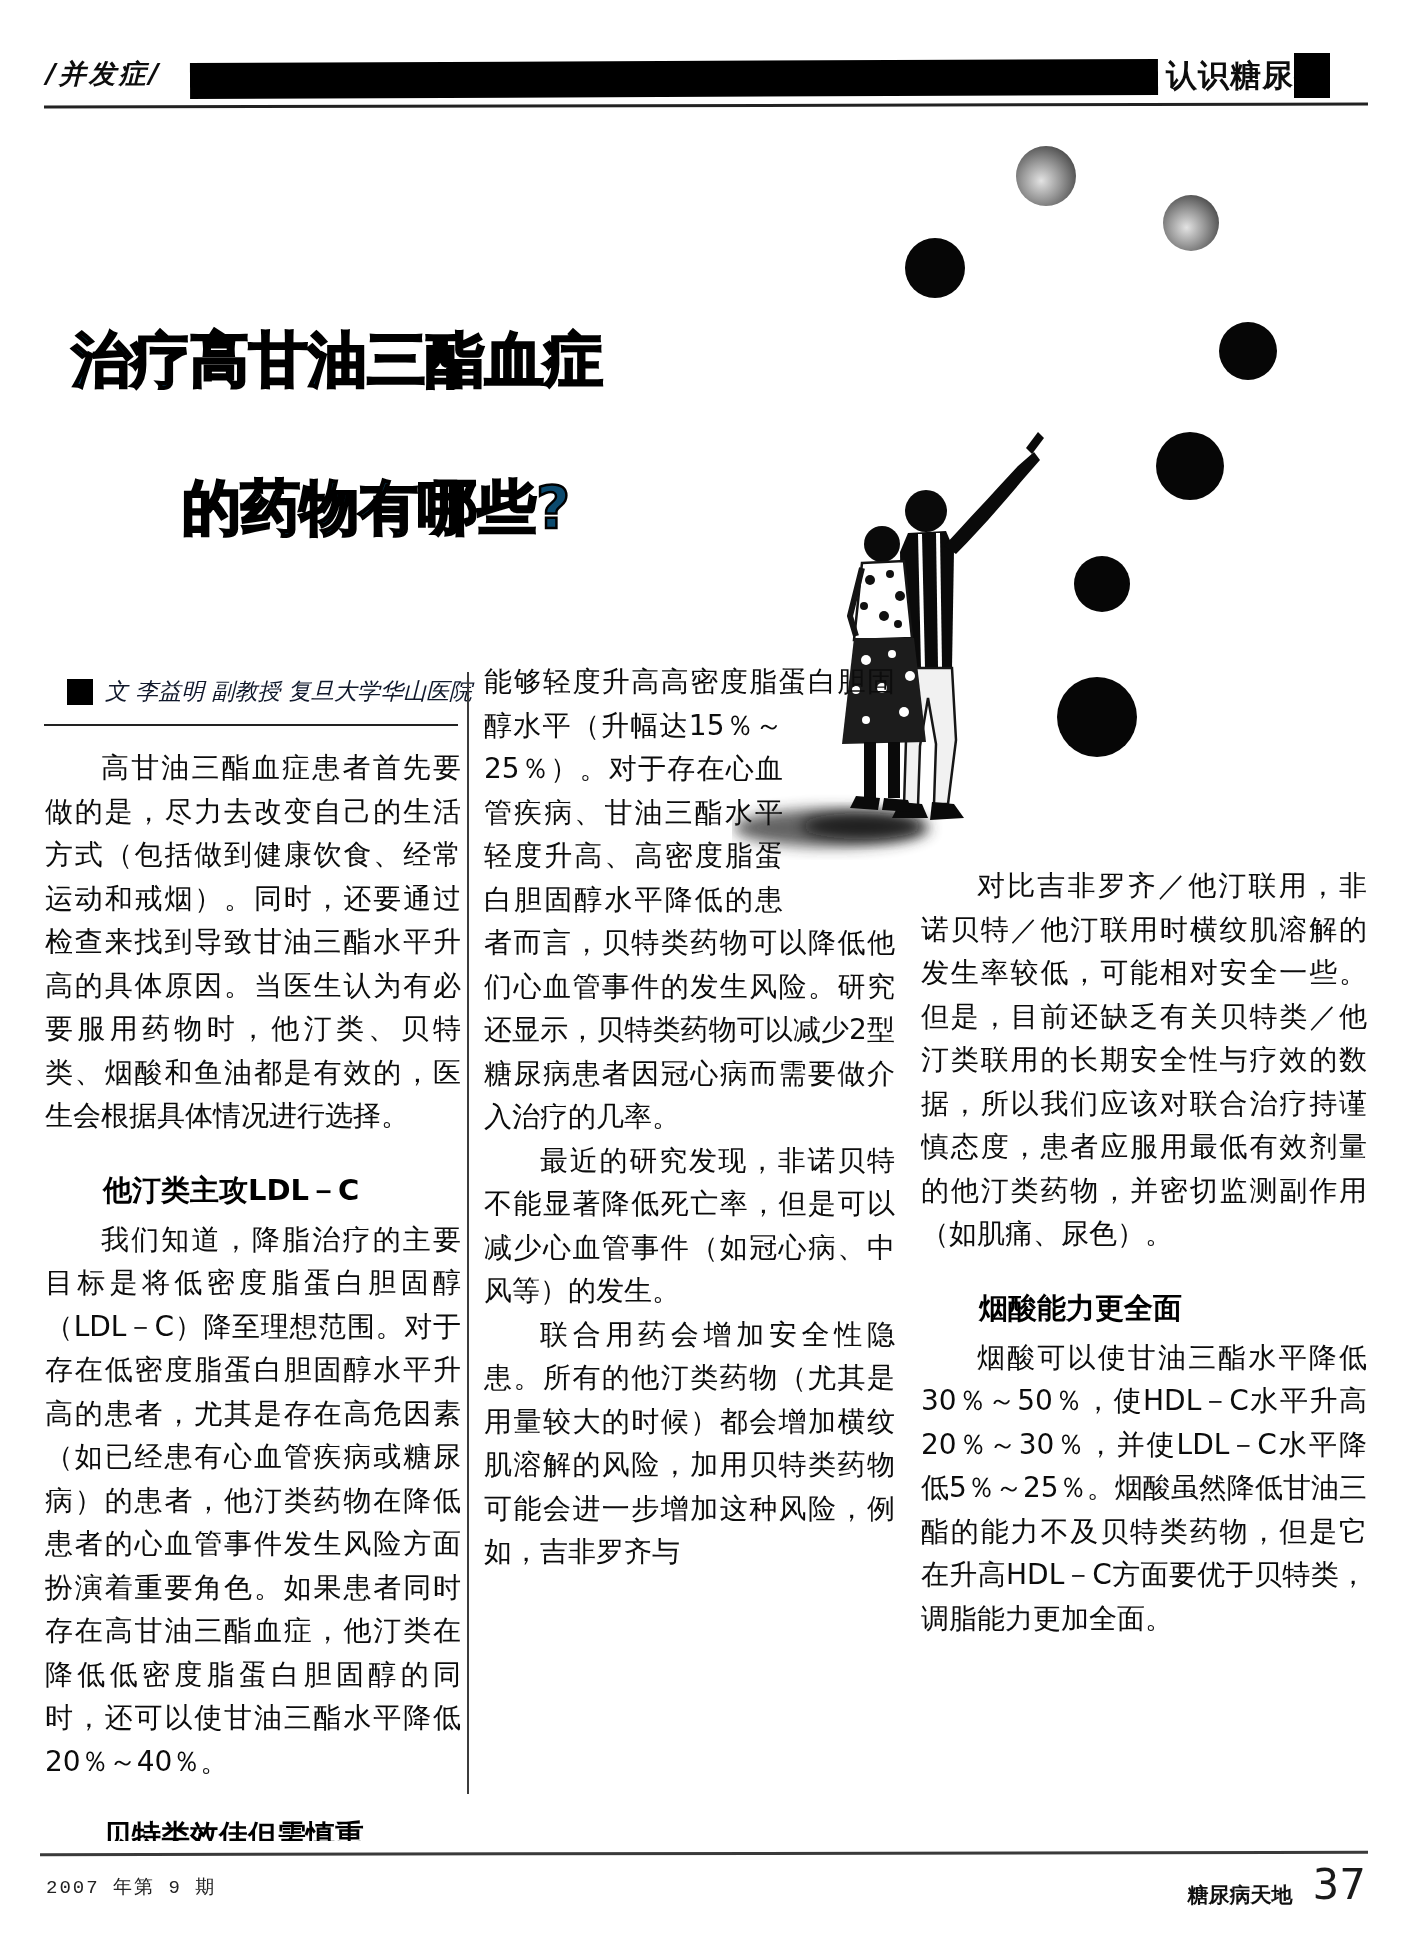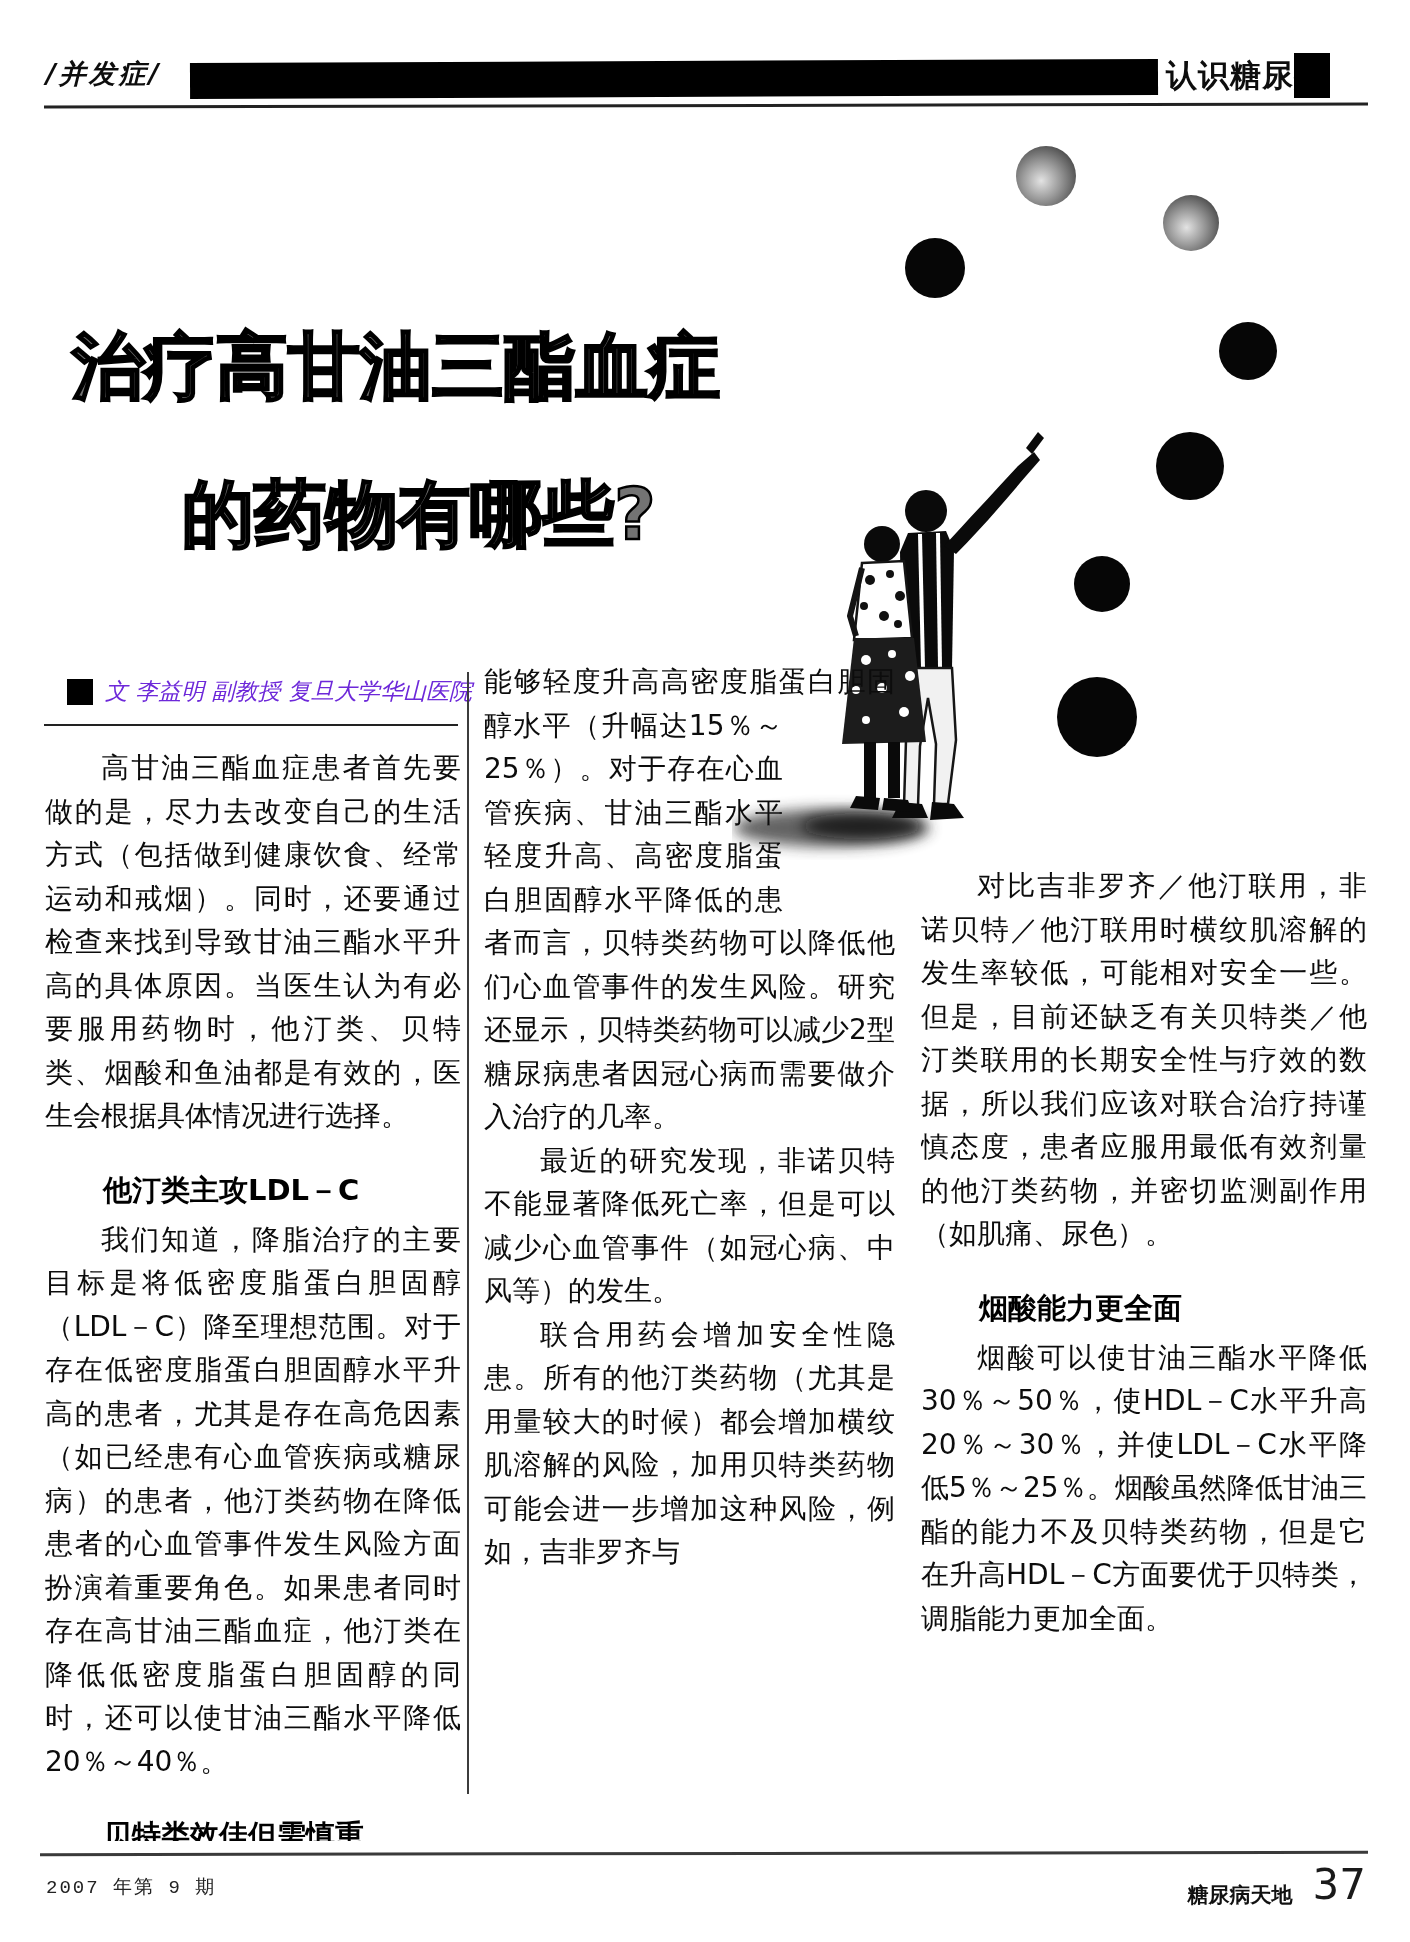--- a/index.html
+++ b/index.html
@@ -21,31 +21,31 @@
   .dot.gray{background:radial-gradient(circle at 42% 58%, #e3e3e3 0%, #9a9a9a 38%, #4a4a4a 78%, #2b2b2b 100%);}
   #dot1{left:1016px;top:146px;width:60px;height:60px;}
   #dot2{left:1163px;top:195px;width:56px;height:56px;}
   #dot3{left:905px;top:238px;width:60px;height:60px;}
   #dot4{left:1219px;top:322px;width:58px;height:58px;}
   #dot5{left:1156px;top:432px;width:68px;height:68px;}
   #dot6{left:1074px;top:556px;width:56px;height:56px;}
   #dot7{left:1057px;top:677px;width:80px;height:80px;}
 
   
-  .title{position:absolute;font-size:72px;line-height:1;font-weight:900;color:#737373;
+  .title{position:absolute;font-size:59px;line-height:1;font-weight:900;color:#0c4a6e;
          -webkit-text-stroke:2.5px #000;letter-spacing:0px;white-space:nowrap;}
   #title1{left:72px;top:330px;}
   #title2{left:182px;top:478px;}
 
   
   .people{position:absolute;left:732px;top:368px;width:320px;height:492px;}
 
   
   .byline{position:absolute;left:46px;top:676px;display:flex;align-items:center;gap:12px;
-          font-family:"DejaVu Serif",serif;font-size:23px;font-style:italic;color:#6d28d9;padding-left:21px;}
+          font-family:"DejaVu Serif",serif;font-size:23px;font-style:italic;color:#0f172a;padding-left:21px;}
   .byline .sq{width:26px;height:26px;background:#000;flex:0 0 auto;}
   .byline-rule{position:absolute;left:44px;top:724px;width:414px;height:2px;background:#222;}
 
   
   .col{position:absolute;text-align:justify;font-size:28px;line-height:43.5px;color:#0c0c0c;}
   .col p{margin:0;text-indent:2em;}
   .col p.noindent{text-indent:0;}
   .col h3{margin:30px 0 6px 0;font-size:29px;font-weight:bold;text-indent:2em;line-height:44px;color:#000;}
   #col1{left:45px;top:746px;width:416px;height:1095px;overflow:hidden;}
   #col2{left:484px;top:660px;width:411px;height:1140px;overflow:hidden;}

